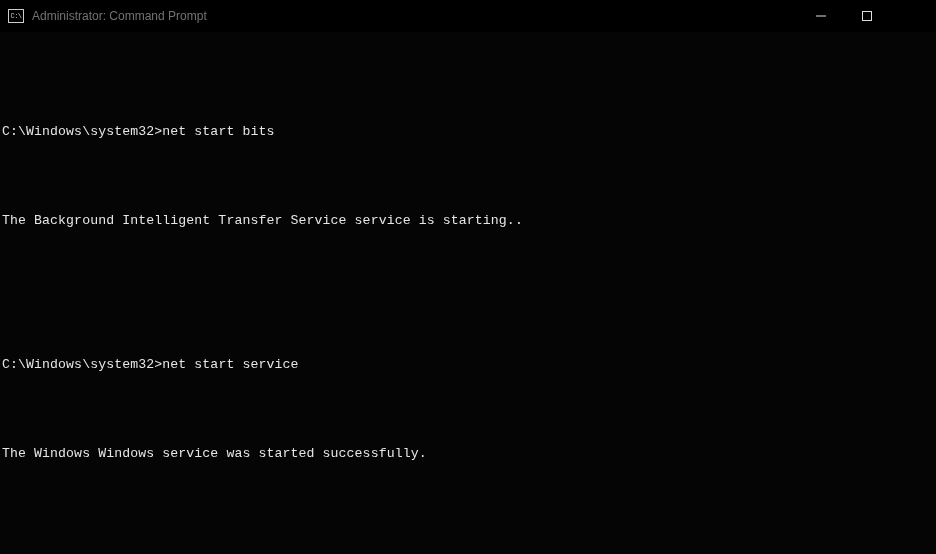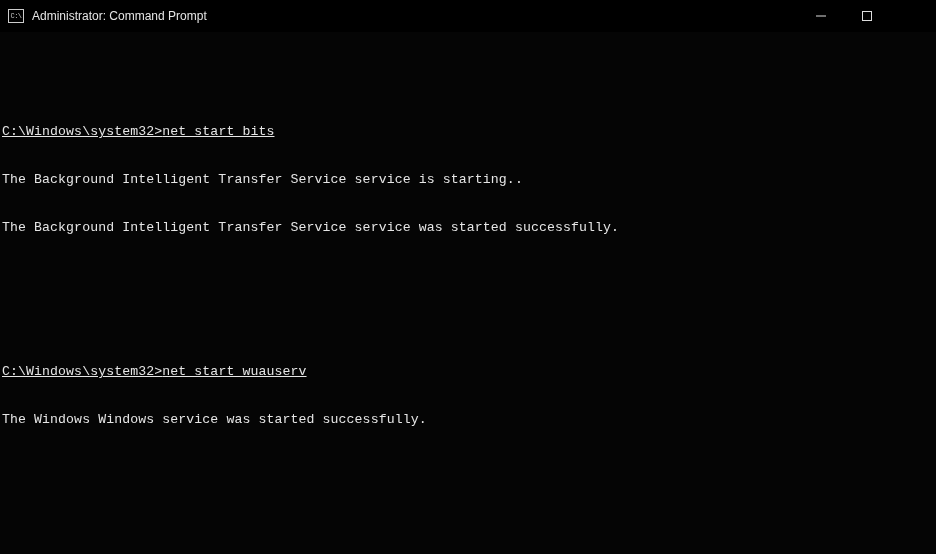--- a/index.html
+++ b/index.html
@@ -28,21 +28,21 @@
       justify-content: center;
       margin-right: 8px;
     }
     .titlebar-icon-inner {
       font-size: 7px;
       color: #ccc;
       line-height: 1;
       letter-spacing: -0.5px;
     }
     .titlebar-text {
-      color: #e5e5e5;
+      color: #737373;
       font-family: "Segoe UI", Tahoma, sans-serif;
       font-size: 12px;
       line-height: 32px;
     }
     .window-controls {
       position: absolute;
       right: 0;
       top: 0;
       height: 32px;
       display: flex;
@@ -58,22 +58,22 @@
     .win-btn svg { stroke: #ddd; }
     .terminal {
       padding: 28px 0 0 2px;
       color: #e6e6e6;
       font-size: 13.2px;
       line-height: 16px;
       letter-spacing: 0.1px;
       white-space: pre;
     }
     .block { margin-bottom: 32px; }
-    .prompt-line { display: flex; text-decoration: underline; }
-    .output { display: block; }
+    .prompt-line { display: flex; }
+    .output { display: block; margin-top: 41px; }
   </style>
 </head>
 <body>
 
 <div class="titlebar">
   <div class="titlebar-icon">
     <span class="titlebar-icon-inner">C:\</span>
   </div>
   <div class="titlebar-text">Administrator: Command Prompt</div>
   <div class="window-controls">
@@ -93,22 +93,21 @@
           <line x1="10" y1="0" x2="0" y2="10" stroke-width="1"></line>
         </svg>
     </div>
   </div>
 </div>
 
 <div class="terminal">
   <div class="block">
     <div class="prompt-line"><span>C:\Windows\system32&gt;</span><span>net start bits</span></div>
     <span class="output">The Background Intelligent Transfer Service service is starting..</span>
-    <span class="output">The Background Intelligent Transfer Service service was started successfully.</span>
   </div>
   <div class="block">
-    <div class="prompt-line"><span>C:\Windows\system32&gt;</span><span>net start wuauserv</span></div>
+    <div class="prompt-line"><span>C:\Windows\system32&gt;</span><span>net start service</span></div>
     <span class="output">The Windows Windows service was started successfully.</span>
   </div>
   
   
   
 </div>
 
 </body></html>

